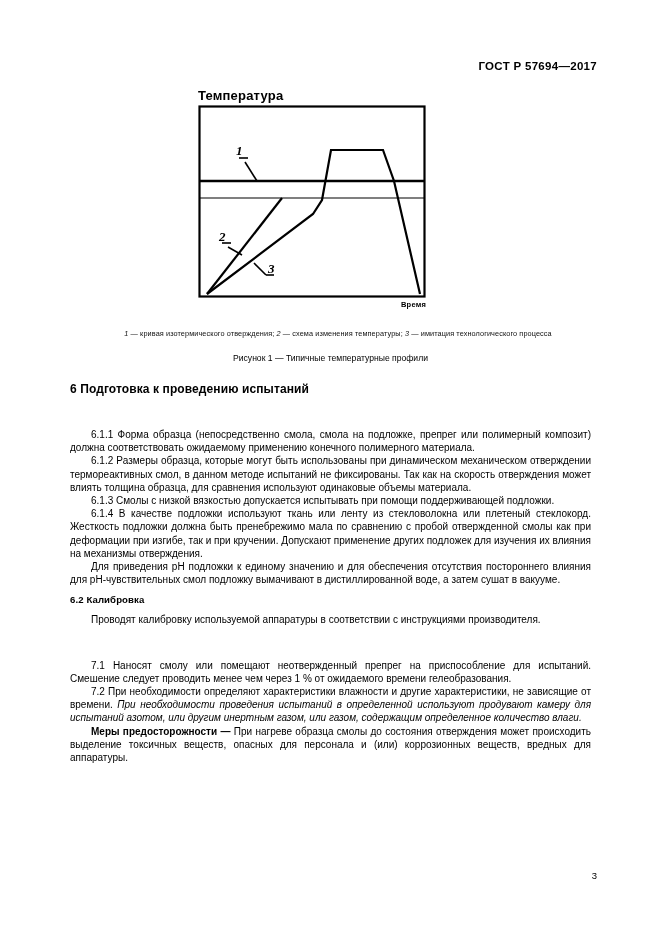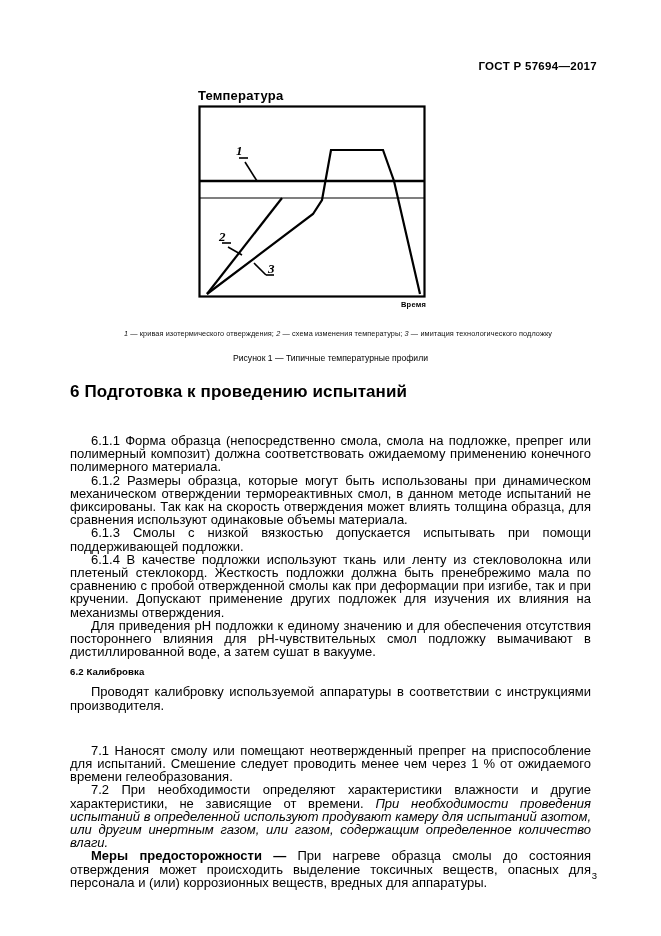--- a/index.html
+++ b/index.html
@@ -72,35 +72,35 @@
     text-align: center;
     font-size: 8.6px;
   }
   .content {
     position: absolute;
     left: 70px;
     top: 382px;
     width: 521px;
   }
   h2.section {
-    font-size: 17px;
+    font-size: 12px;
     font-weight: bold;
     margin: 0 0 0 0;
     padding: 0;
     letter-spacing: 0.1px;
   }
   h3.subsection {
     font-size: 9.6px;
     font-weight: bold;
     margin: 0;
     padding: 0;
     letter-spacing: 0.1px;
   }
   p.body {
-    font-size: 13px;
+    font-size: 10px;
     line-height: 13.2px;
     margin: 0;
     padding: 0;
     text-align: justify;
     text-justify: inter-word;
   }
   p.body.indent { text-indent: 21px; }
   .sp-22 { height: 22px; }
   .sp-16 { height: 16px; }
   .sp-10 { height: 10px; }
@@ -144,21 +144,21 @@
           <line x1="56" y1="158" x2="68" y2="170" stroke="#000" stroke-width="1.6"></line>
           <line x1="68" y1="170" x2="76" y2="170" stroke="#000" stroke-width="1.6"></line>
         </g>
         <text x="70" y="168" font-family="Liberation Serif, serif" font-size="13" font-style="italic" font-weight="bold">3</text>
       </svg>
       <div class="axis-label-x">Время</div>
     </div>
   </div>
 
   <div class="legend">
-    <i>1</i><span> — кривая изотермического отверждения; </span><i>2</i><span> —  схема изменения температуры; </span><i>3</i><span> — имитация технологического подложку</span>
+    <i>1</i><span> — кривая изотермического отверждения; </span><i>2</i><span> —  схема изменения температуры; </span><i>3</i><span> — имитация технологического процесса</span>
   </div>
 
   <div class="fig-caption">Рисунок 1 — Типичные температурные профили</div>
 
   <div class="content">
     <h2 class="section">6  Подготовка к проведению испытаний</h2>
     <div class="sp-22"></div>
     <div class="sp-10"></div>
     <p class="body indent">6.1.1  Форма образца (непосредственно смола, смола на подложке, препрег или полимерный композит) должна соответствовать ожидаемому применению конечного полимерного материала.</p>
     <p class="body indent">6.1.2  Размеры образца, которые могут быть использованы при динамическом механическом отверждении термореактивных смол, в данном методе испытаний не фиксированы. Так как на скорость отверждения может влиять толщина образца, для сравнения используют одинаковые объемы материала.</p>

